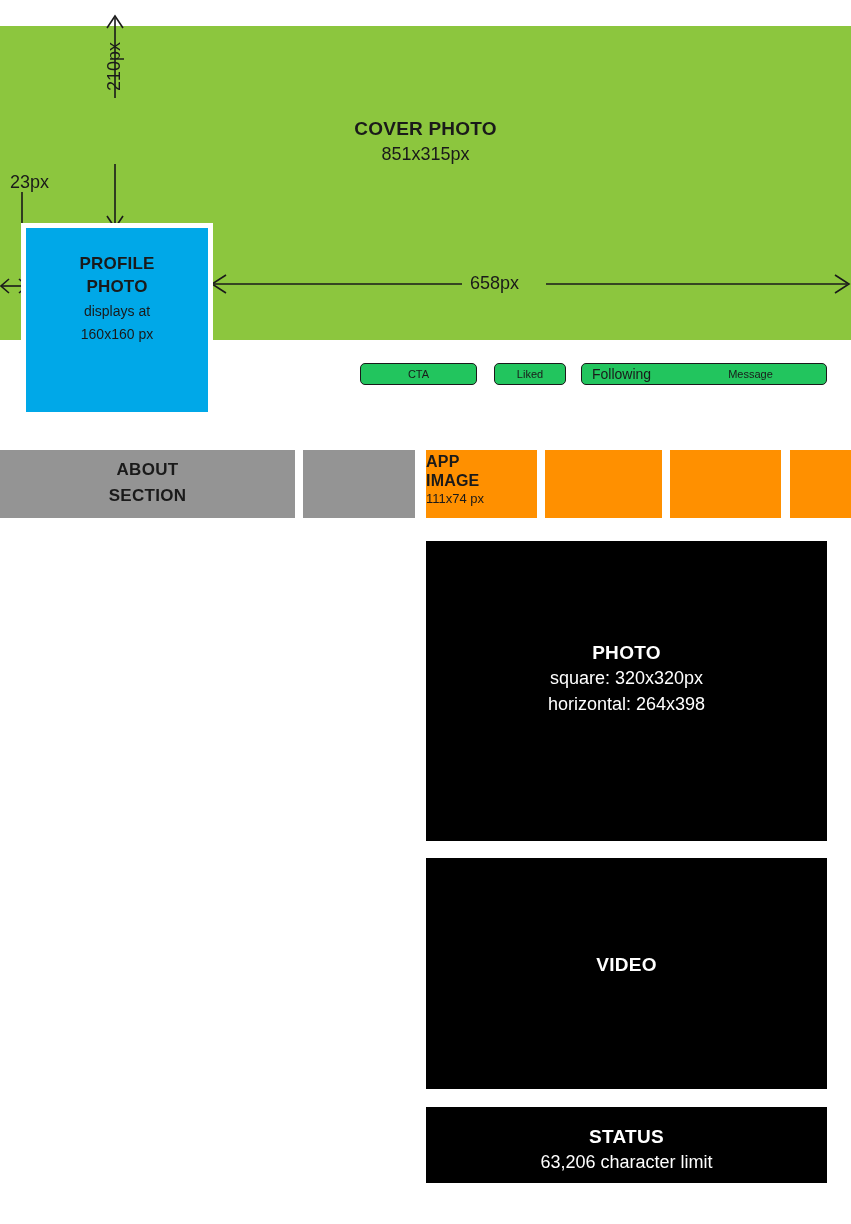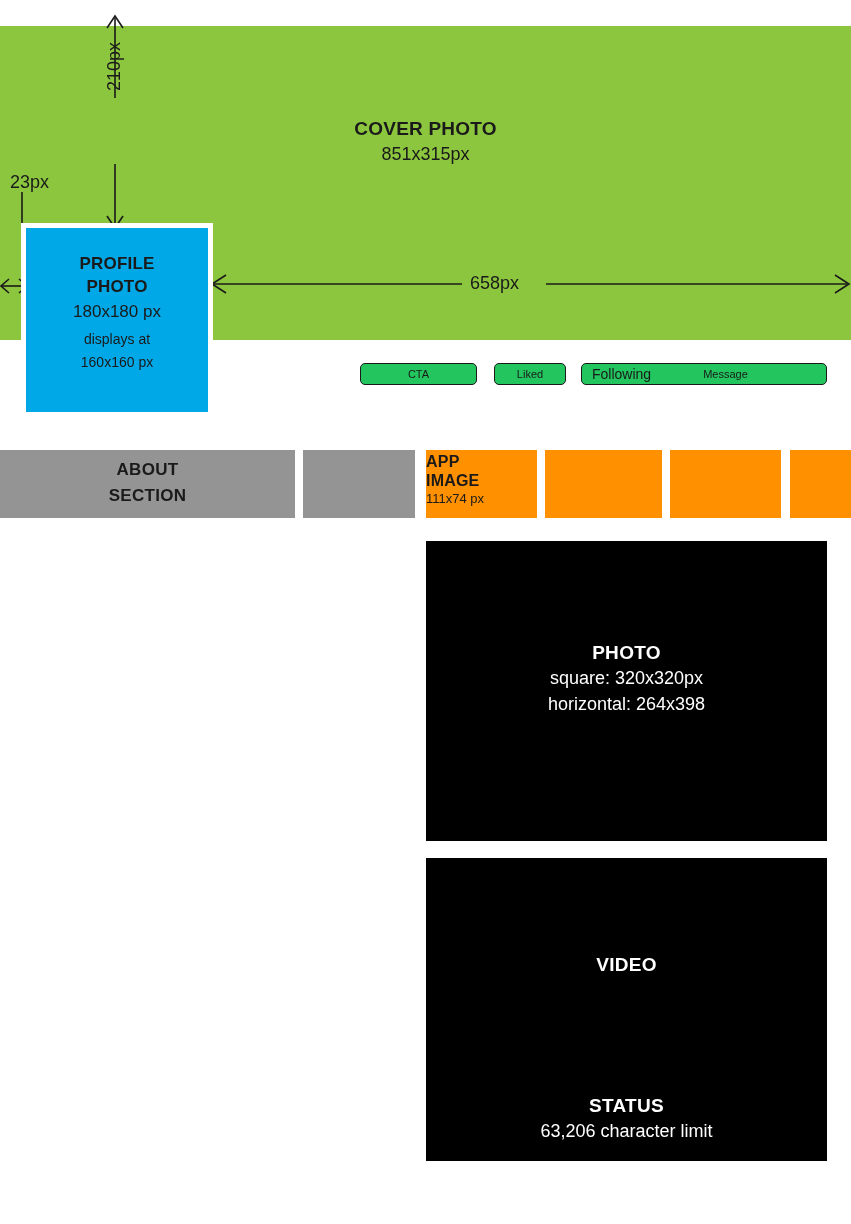--- a/index.html
+++ b/index.html
@@ -168,21 +168,21 @@
   }
   #btn-cta  { left: 360px; top: 363px; width: 117px; }
   #btn-liked{ left: 494px; top: 363px; width: 72px;  }
   #btn-follow-message {
     left: 581px; top: 363px; width: 246px;
     justify-content: flex-start;
     padding-left: 10px;
     gap: 0;
   }
   #btn-following-label { font-size: 14px; }
-  #btn-message-label   { font-size: 11px; margin-left: 52px; }
+  #btn-message-label   { font-size: 11px; margin-left: 77px; }
 
   
   .gray-box {
     position: absolute;
     background: #949494;
     top: 450px;
     height: 68px;
   }
   #about-section-box { left: 0px;   width: 295px; }
   #about-extra-box   { left: 303px; width: 112px; }
@@ -229,21 +229,21 @@
   .black-box {
     position: absolute;
     left: 426px;
     width: 401px;
     background: #000000;
     color: #ffffff;
     text-align: center;
   }
   #photo-box  { top: 541px;  height: 300px; }
   #video-box  { top: 858px;  height: 231px; }
-  #status-box { top: 1076px; height: 85px;  }
+  #status-box { top: 1107px; height: 76px;  }
 
   .media-title {
     font-size: 19px;
     font-weight: bold;
     letter-spacing: 0.3px;
     line-height: 24px;
   }
   .media-line {
     font-size: 18px;
     line-height: 26px;
@@ -285,21 +285,20 @@
   <polyline points="625,3 639,12 625,21" fill="none" stroke="#1a1a1a" stroke-width="1.6"></polyline>
 </svg>
 <div id="dim-658-label-box"></div>
 <div class="anno-label" id="dim-658-label">658px</div>
 
 <div id="profile-photo-frame"></div>
 <div id="profile-photo"></div>
 <div id="profile-photo-text">
   <div class="pp-title">PROFILE</div>
   <div class="pp-title">PHOTO</div>
-  <div class="pp-size">180x180 px</div>
   <div class="pp-note">displays at</div>
   <div class="pp-note">160x160 px</div>
 </div>
 
 <div class="btn" id="btn-cta">
   <span>CTA</span>
 </div>
 <div class="btn" id="btn-liked">
   <span>Liked</span>
 </div>

